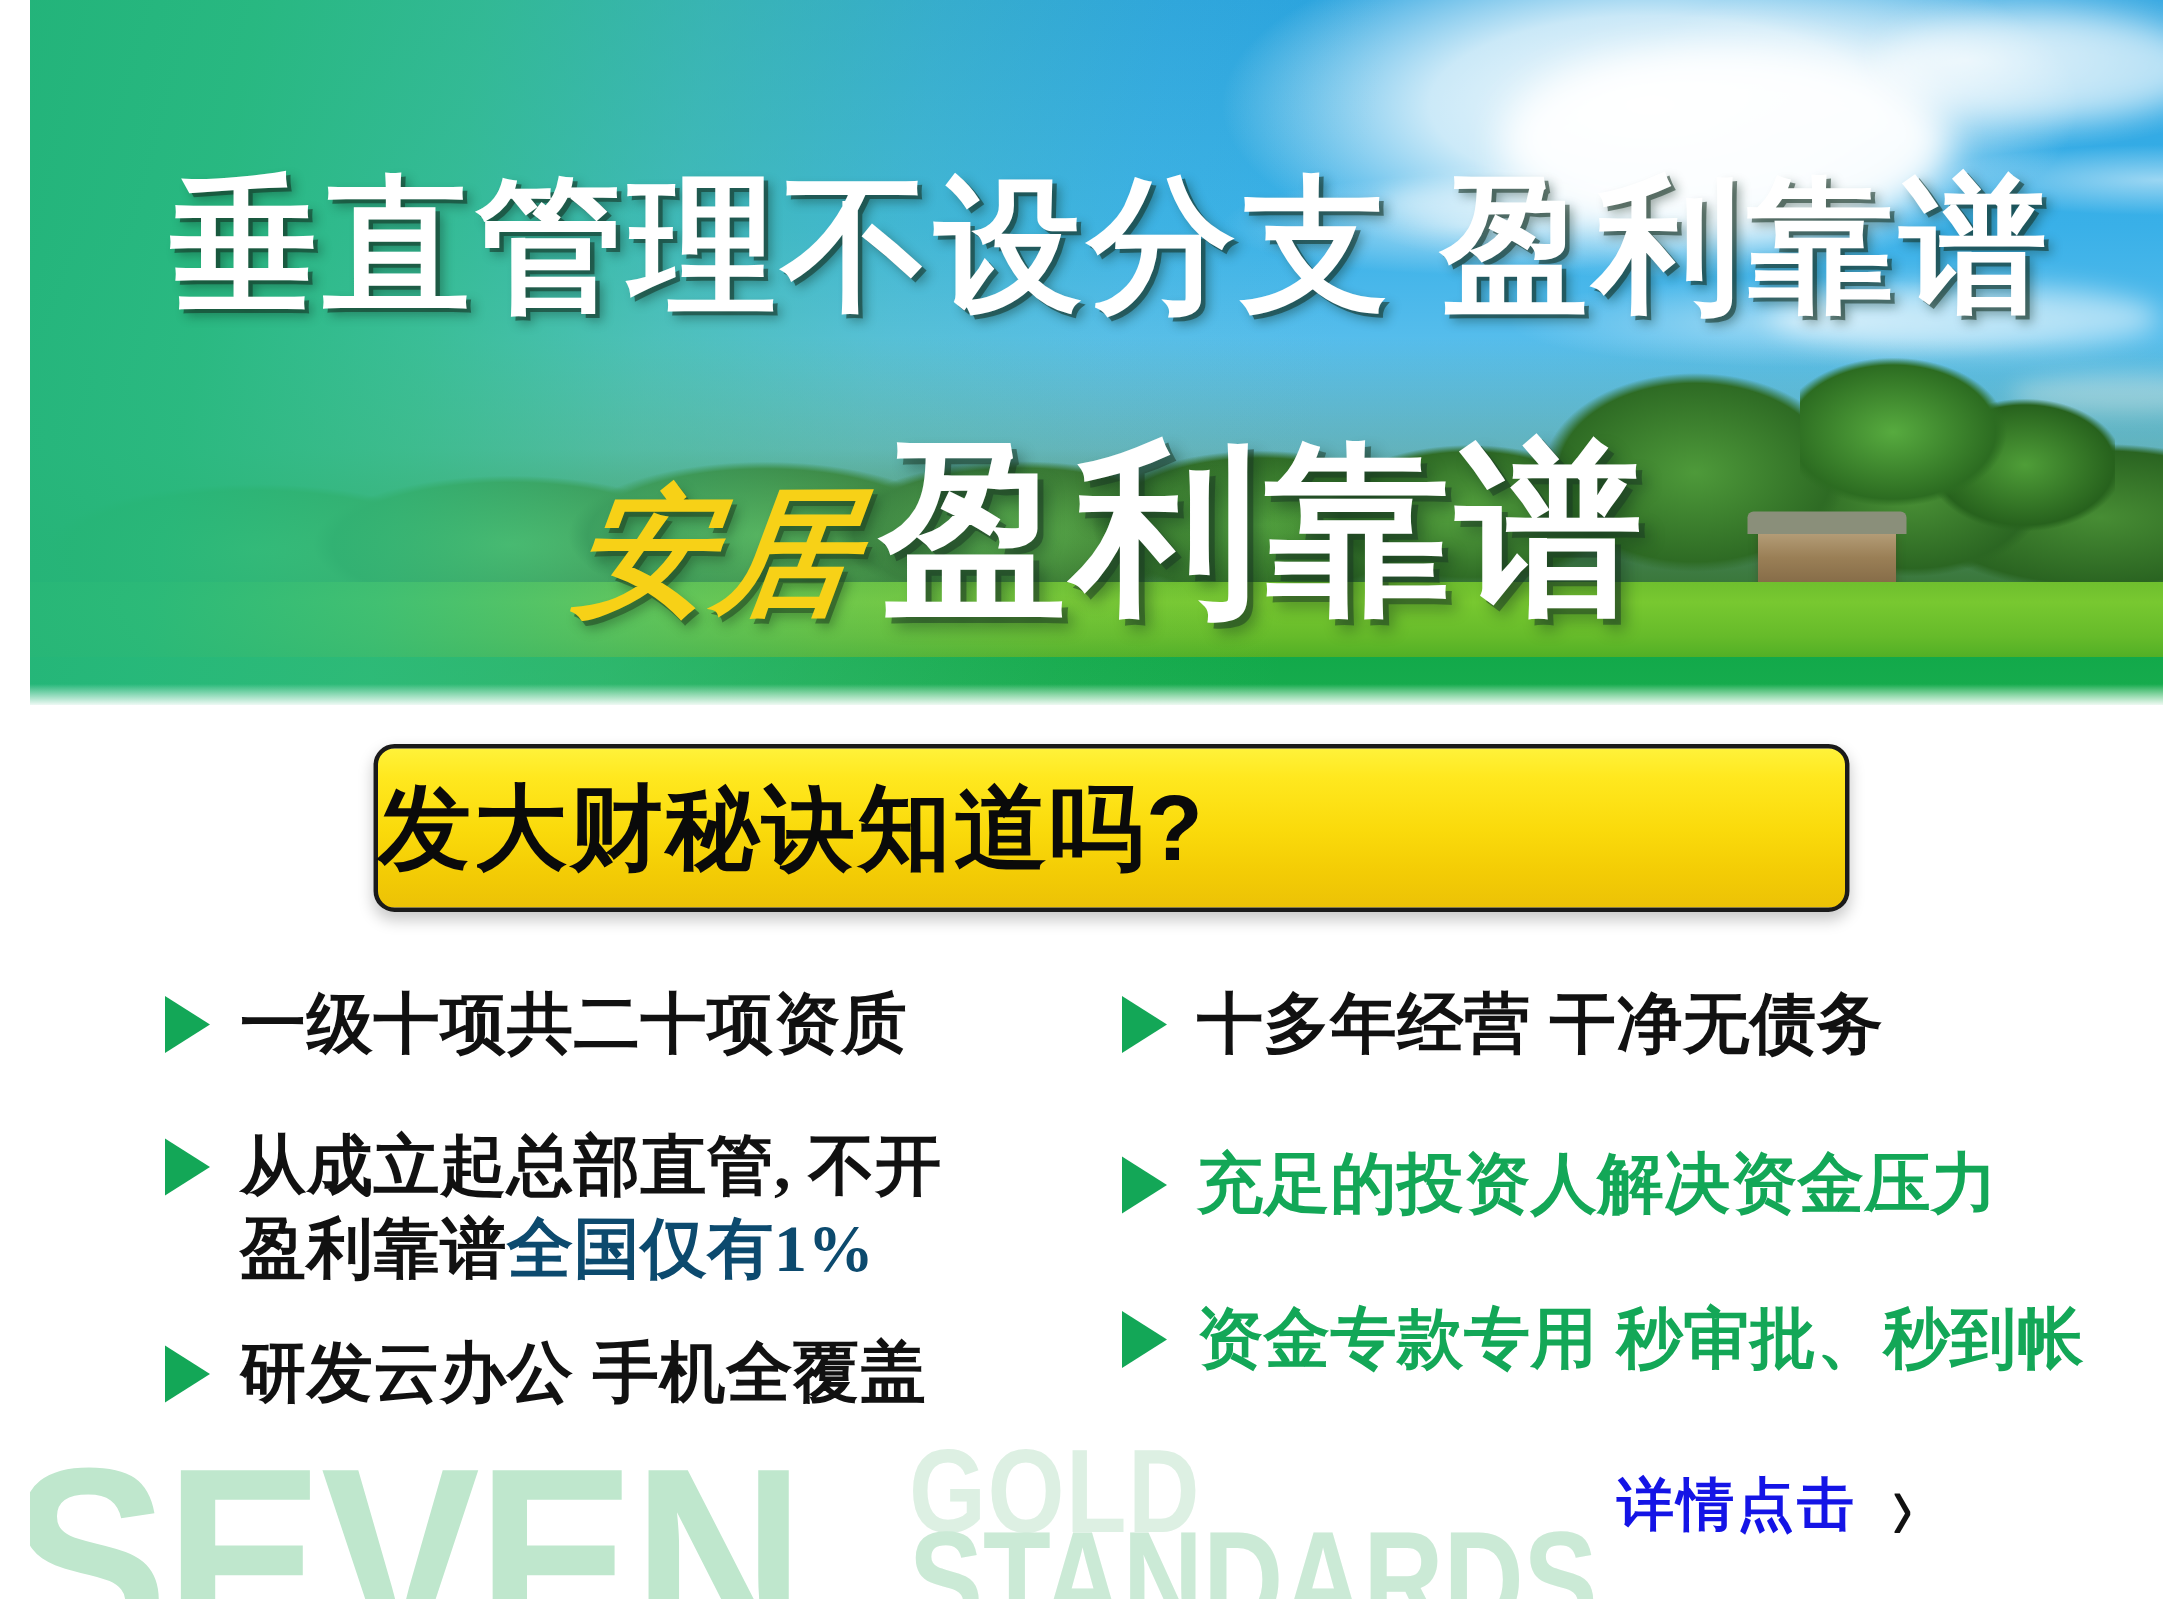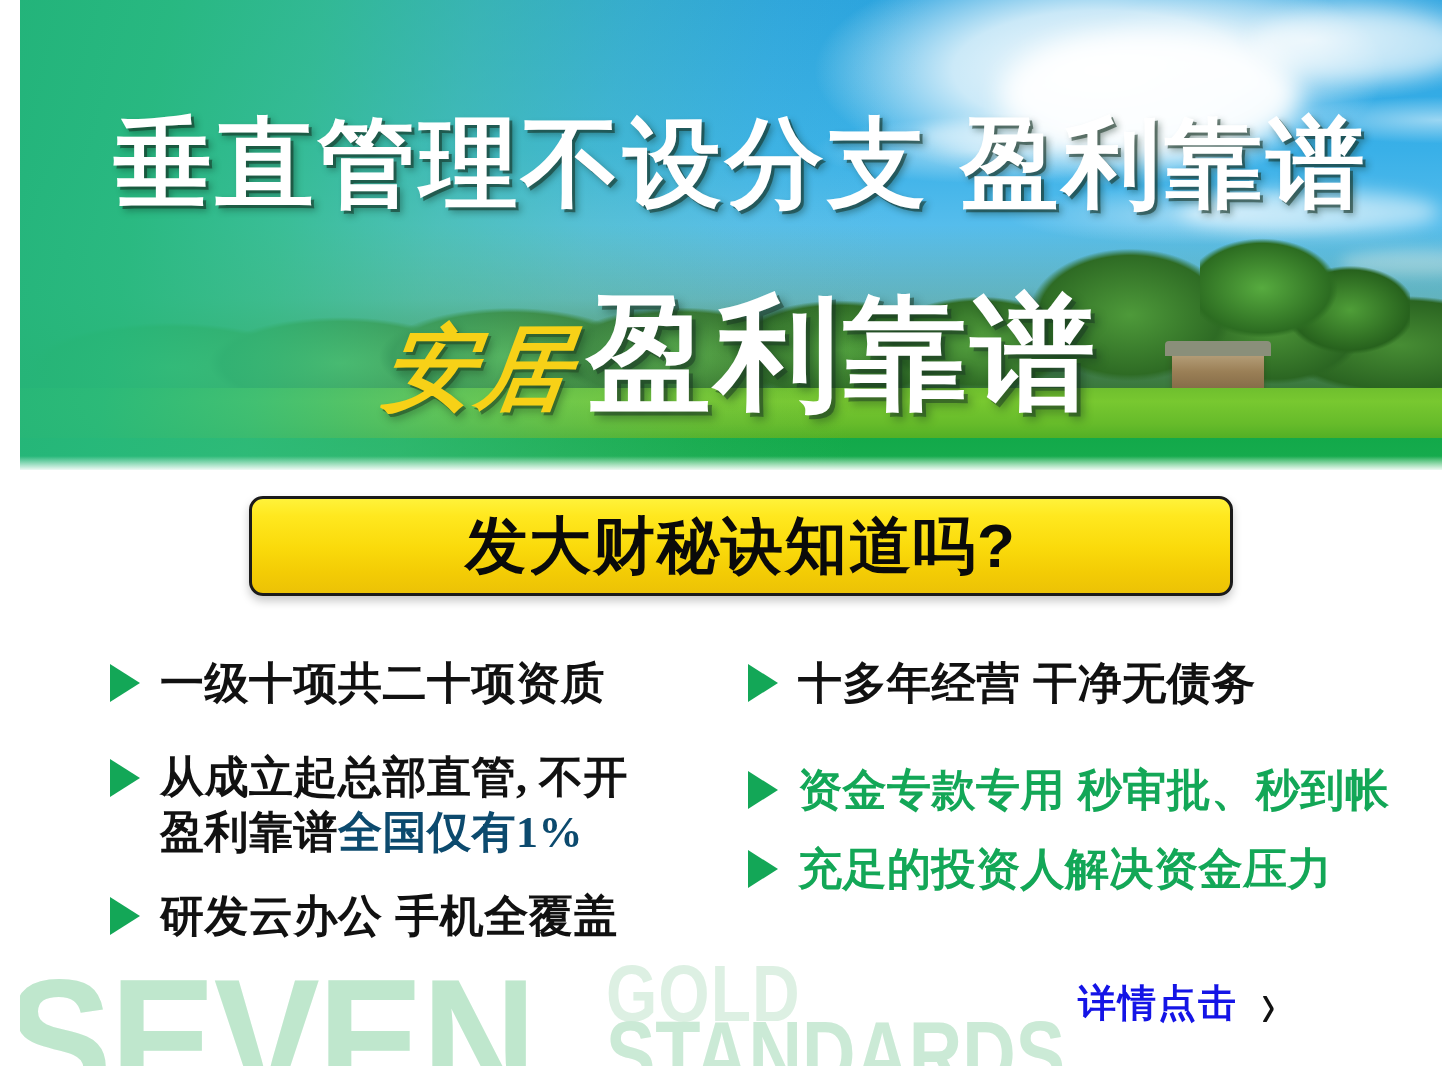--- a/index.html
+++ b/index.html
@@ -191,29 +191,28 @@
       4px 4px 0 rgba(25,55,35,0.50),
       7px 7px 10px rgba(12,42,24,0.40);
   }
 
   
   .yellow-banner {
     position: absolute;
     left: 229px;
     top: 496px;
     width: 984px;
-    height: 100px;
+    height: 112px;
     box-sizing: border-box;
     border: 3px solid #1a1a1a;
     border-radius: 14px;
     background: linear-gradient(180deg, #fff23a 0%, #ffe81f 18%, #fada0b 52%, #f3cc05 78%, #ecc206 100%);
     box-shadow: 0 5px 10px rgba(0,0,0,0.22);
     display: flex;
     align-items: center;
-    justify-content: center;
   }
   .yellow-banner-text {
     font-size: 62px;
     font-weight: bold;
     color: #0a0a0a;
     letter-spacing: 2px;
     white-space: nowrap;
   }
 
   
@@ -390,28 +389,28 @@
 
     </div>
 
     <div class="col-right">
 
       <div class="bullet b-r1">
         <span class="tri"></span>
         <span class="bullet-text">十多年经营  干净无债务</span>
       </div>
 
+      <div class="bullet b-r2">
+        <span class="tri"></span>
+        <span class="bullet-text green">充足的投资人解决资金压力</span>
+      </div>
+
       <div class="bullet">
         <span class="tri"></span>
         <span class="bullet-text green">资金专款专用  秒审批、秒到帐</span>
-      </div>
-
-      <div class="bullet b-r2">
-        <span class="tri"></span>
-        <span class="bullet-text green">充足的投资人解决资金压力</span>
       </div>
 
     </div>
   </div>
 
   <div class="detail-cta">
     <span class="detail-text">详情点击</span>
     <span class="detail-chevron">›</span>
   </div>
 

